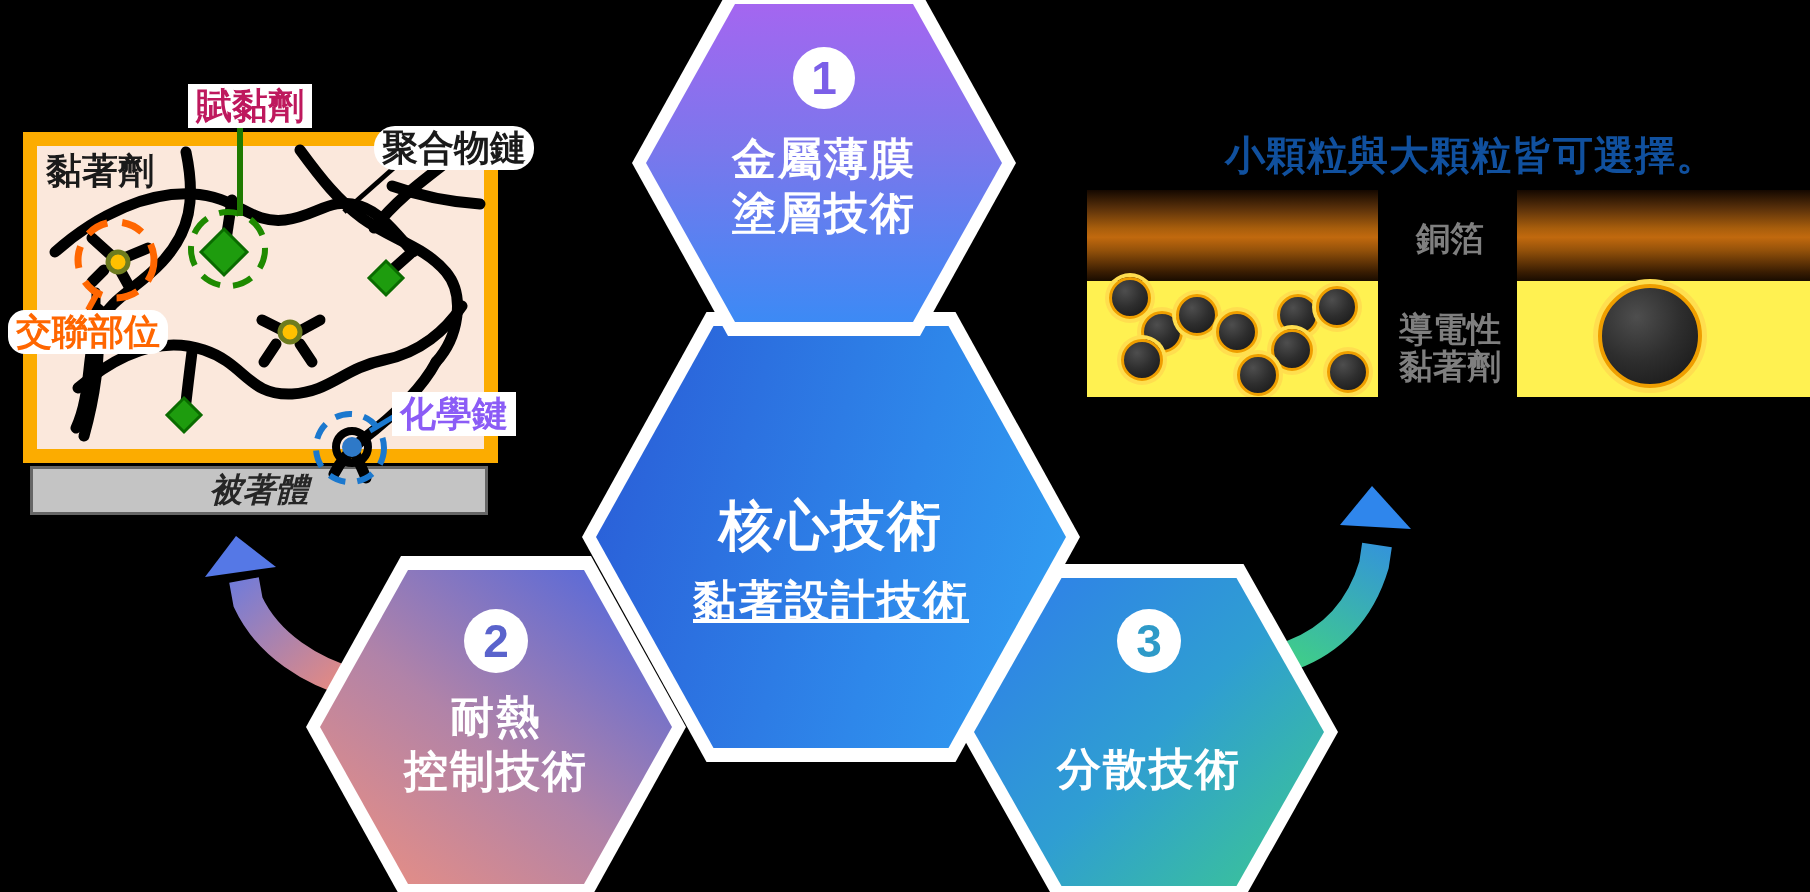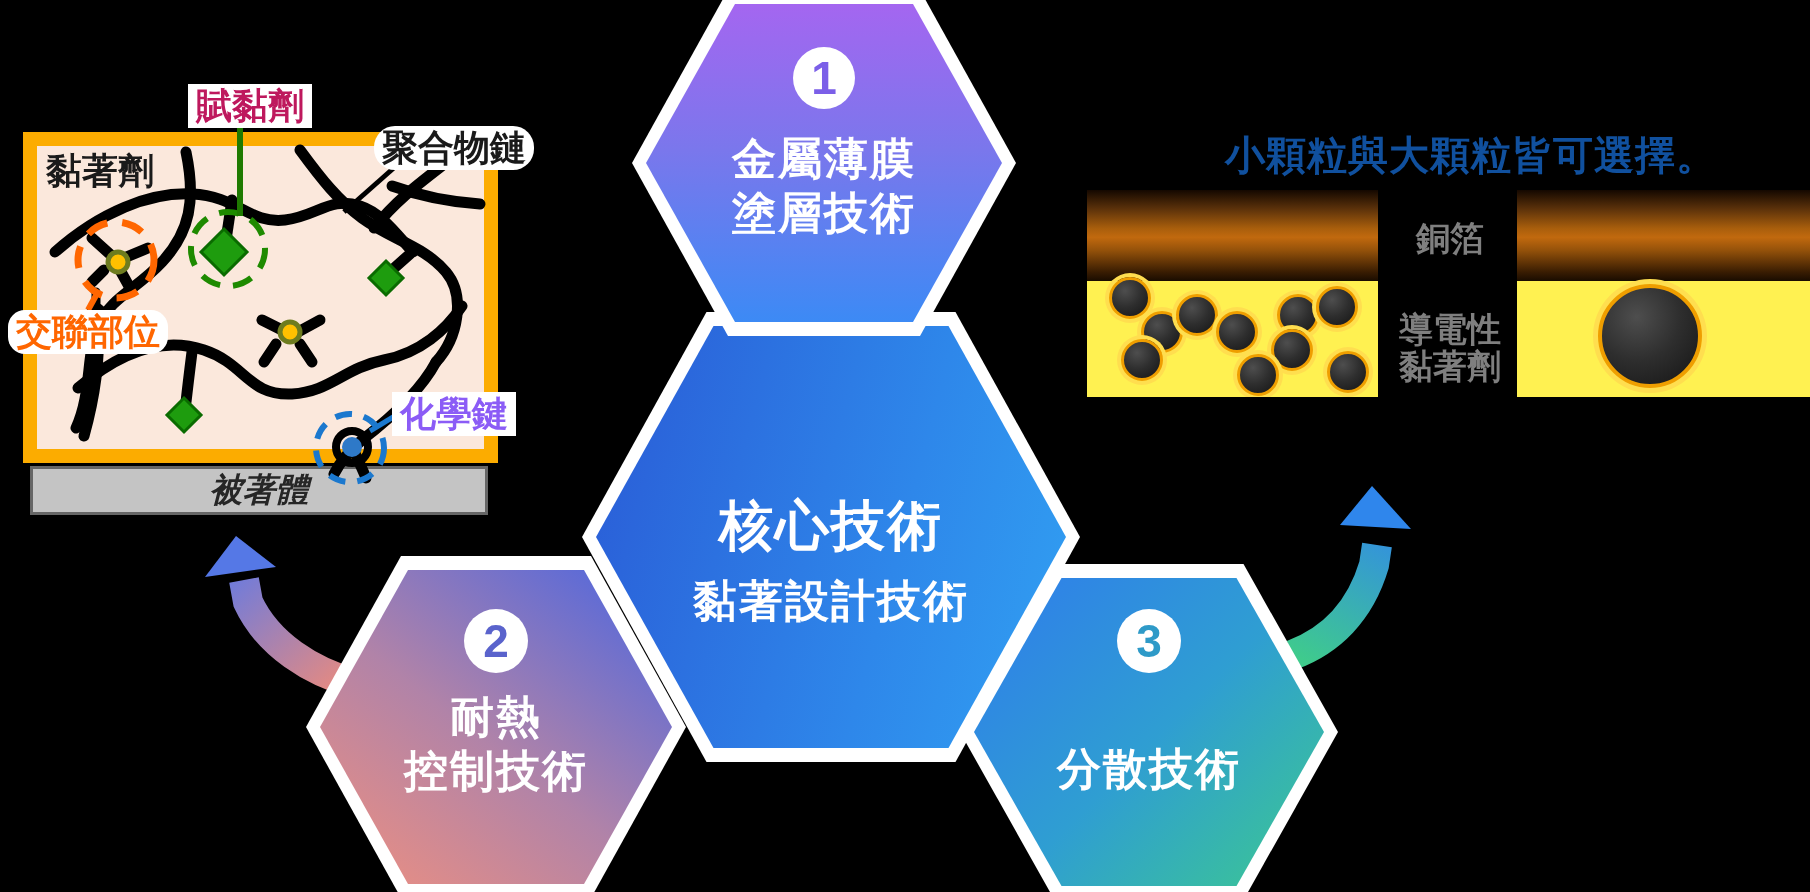--- a/index.html
+++ b/index.html
@@ -190,21 +190,21 @@
     </div>
 </div>
 
 <div class="abs pt-label lbl-copper">銅箔</div>
 <div class="abs pt-label lbl-cond1">導電性</div>
 <div class="abs pt-label lbl-cond2">黏著劑</div>
 
 <div class="abs hex hex-outer hexC-outer"></div>
 <div class="abs hex hex-inner hexC-inner">
   <div class="hex-text" style="top:164px;font-size:54px;">核心技術</div>
-  <div class="hex-text" style="top:246px;font-size:44px;">黏著設計技術</div>
+  <div class="hex-text" style="top:246px;font-size:44px;text-decoration:underline;">黏著設計技術</div>
 </div>
 
 <div class="abs hex hex-outer hex2-outer"></div>
 <div class="abs hex hex-inner hex2-inner">
   <div class="hex-num" style="left:144px;top:39px;width:64px;height:64px;color:#5A63CC;">2</div>
   <div class="hex-text" style="top:118px;font-size:44px;">耐熱</div>
   <div class="hex-text" style="top:172px;font-size:44px;">控制技術</div>
 </div>
 
 <div class="abs hex hex-outer hex3-outer"></div>

